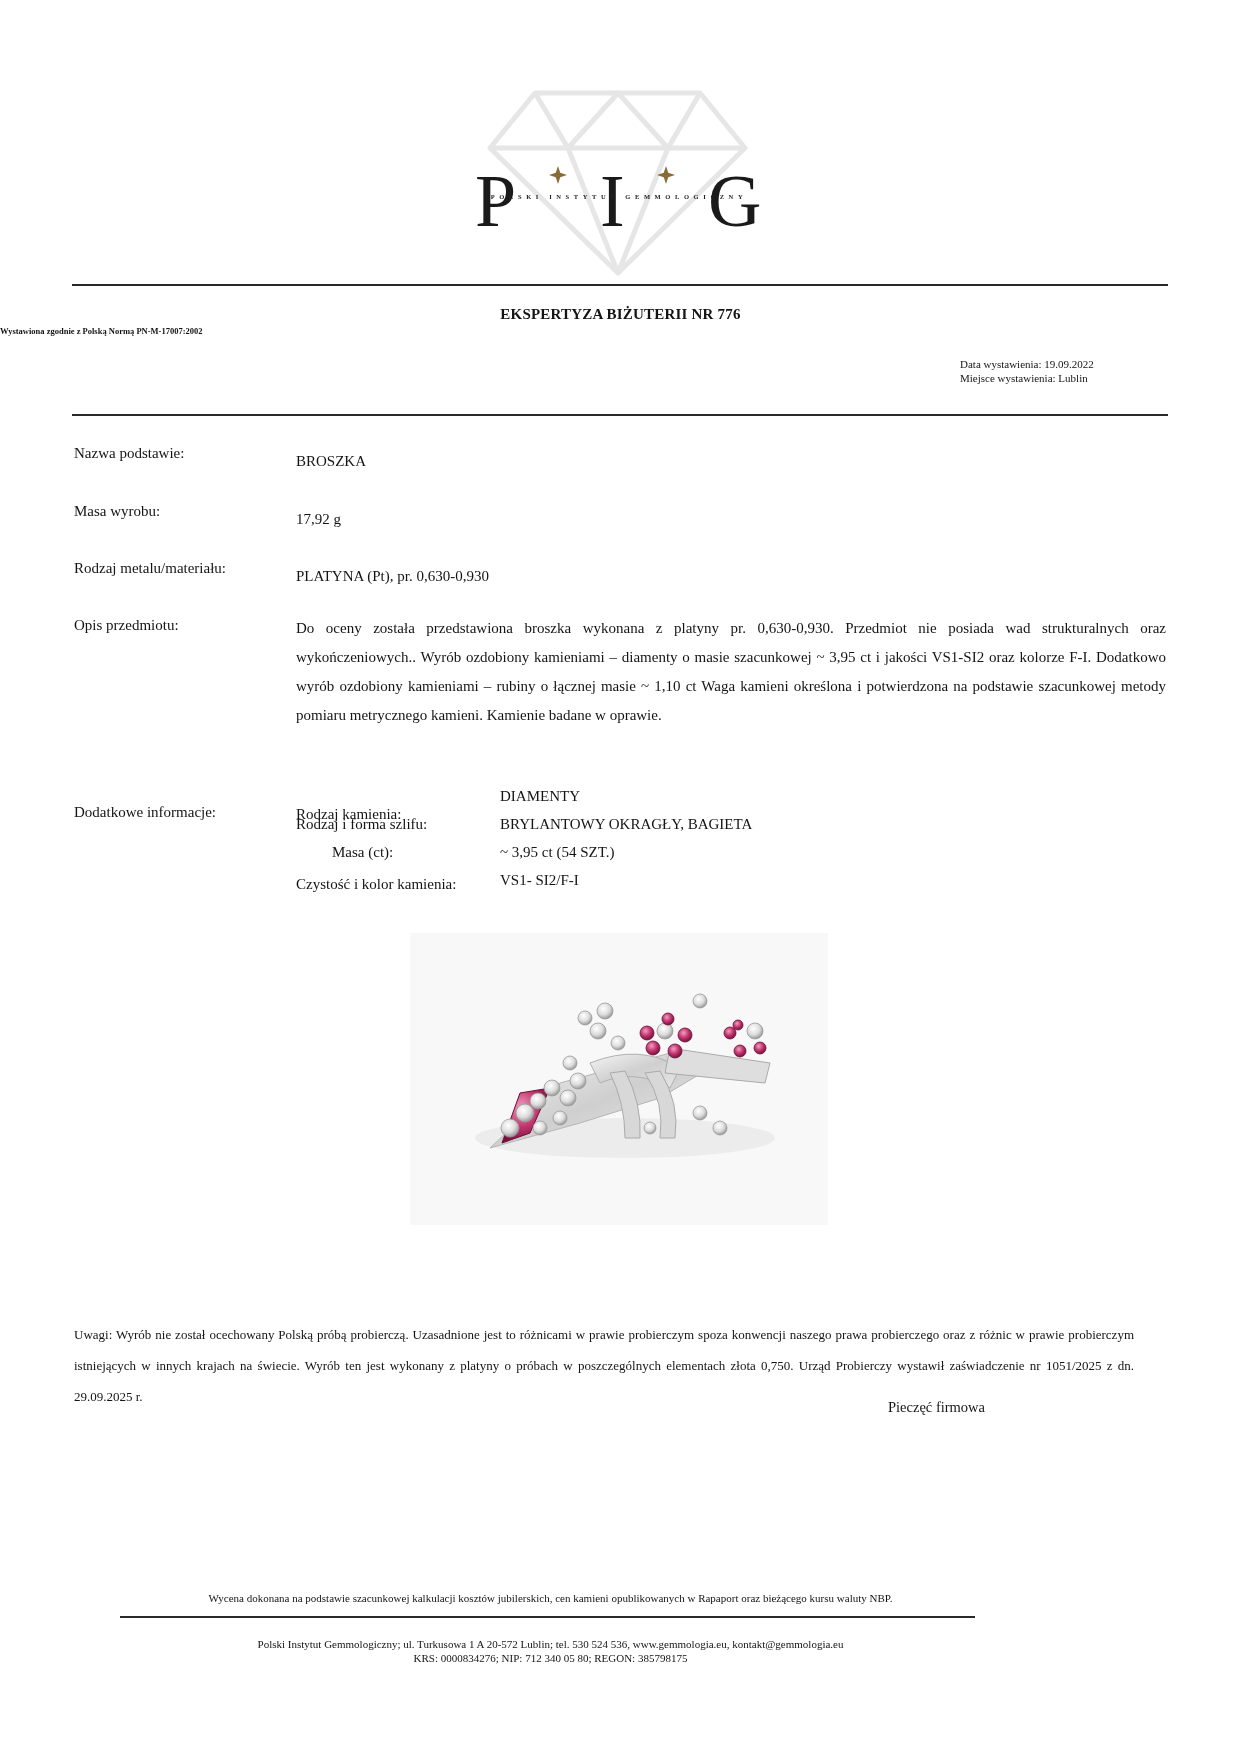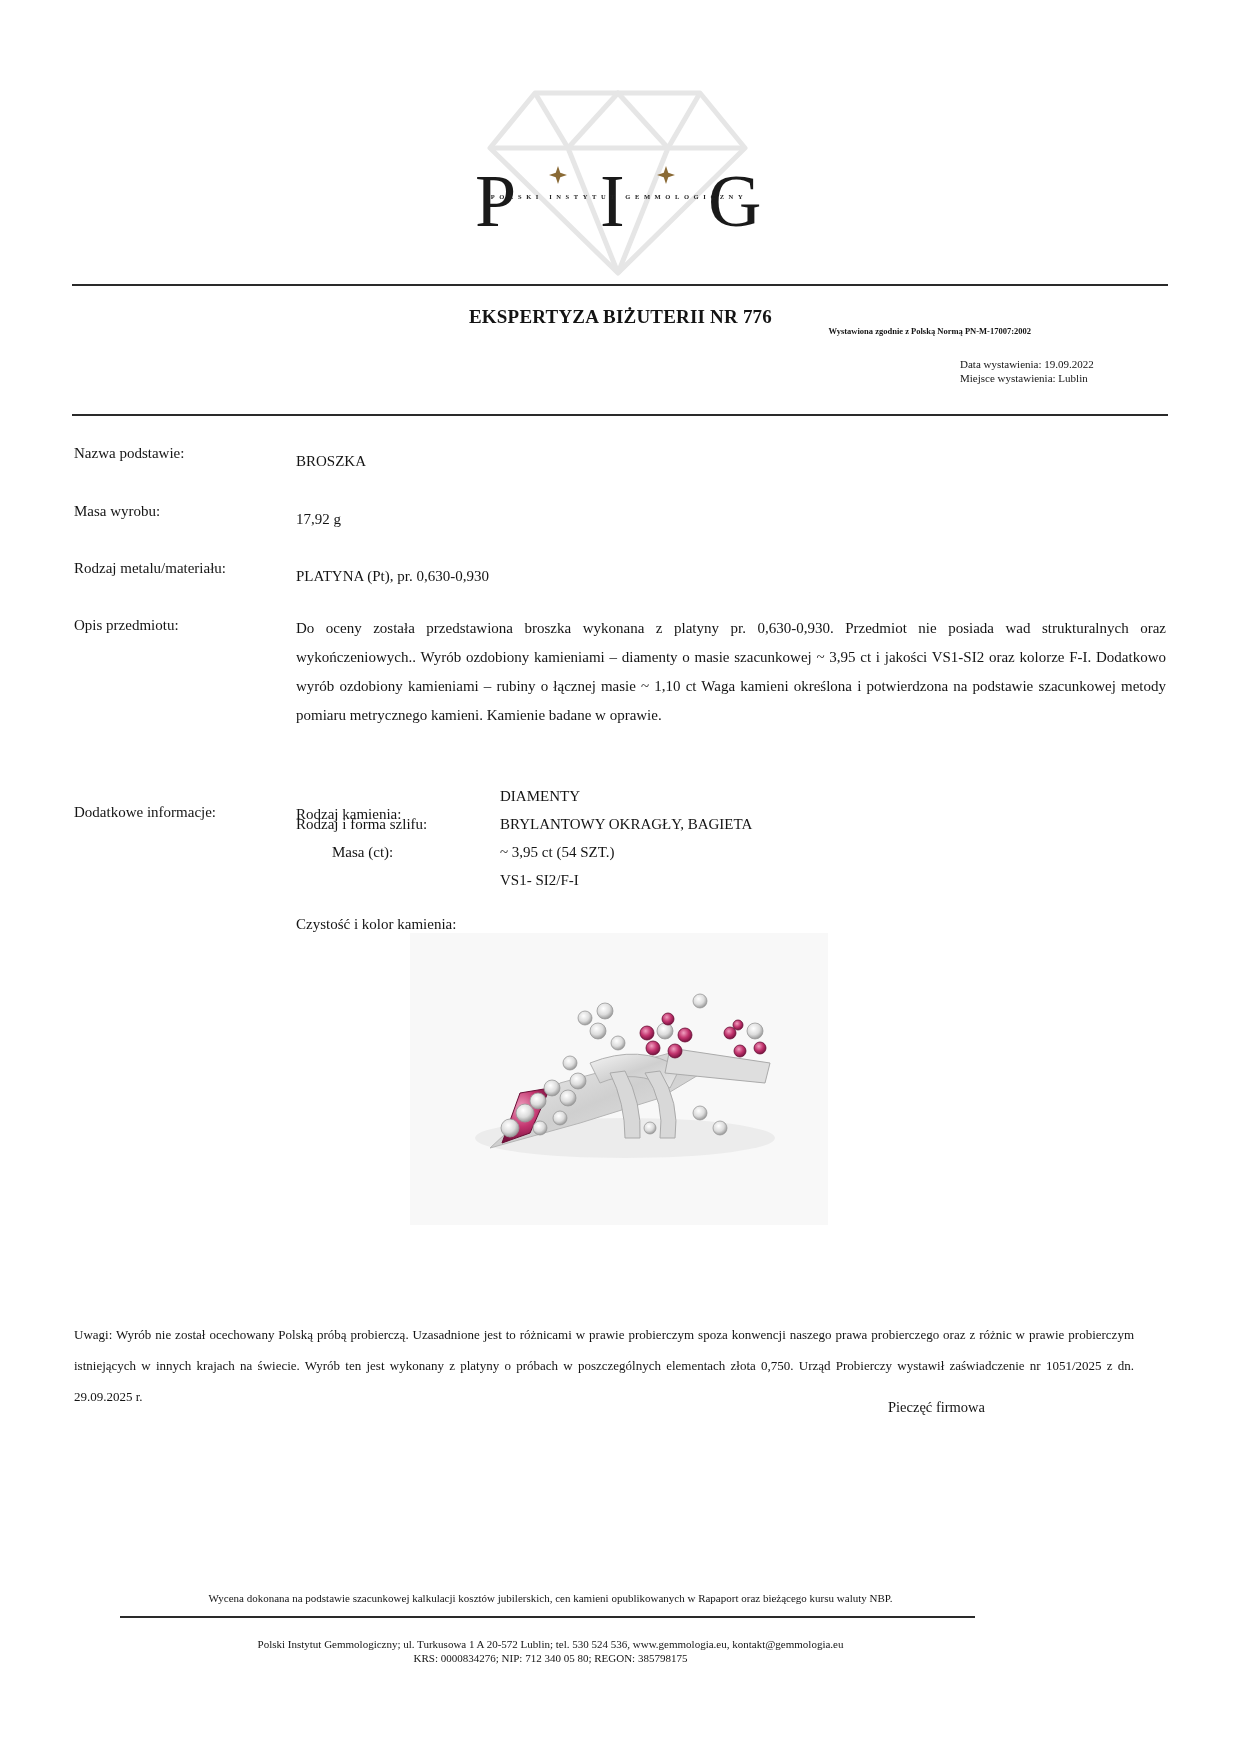--- a/index.html
+++ b/index.html
@@ -11,22 +11,22 @@
   #logo { left:400px; top:70px; width:440px; height:210px; }
   #logo svg { position:absolute; left:0; top:0; }
   .logo-letters { position:absolute; left:0; top:96px; width:440px; height:70px; }
   .logo-letter { position:absolute; top:0; font-size:74px; line-height:70px; color:#1a1a1a; font-family:"Liberation Serif", serif; }
   .logo-star { position:absolute; top:23px; width:18px; height:18px; }
   .logo-sub { position:absolute; left:74px; top:123px; width:290px; text-align:center;
               font-size:6.5px; letter-spacing:4.6px; font-weight:bold; color:#222; white-space:nowrap; }
 
   .hr { position:absolute; height:2px; background:#2a2a2a; }
 
-  #title { left:0; top:306px; width:1241px; text-align:center; font-weight:bold; font-size:19px; letter-spacing:0.2px; }
-  #subtitle { left:0; top:326px; width:1031px; text-align:right; font-weight:bold; font-size:8.5px; }
+  #title { left:0; top:306px; width:1241px; text-align:center; font-weight:bold; font-size:15px; letter-spacing:0.2px; }
+  #subtitle { left:0; top:326px; width:1031px; text-align:left; font-weight:bold; font-size:8.5px; }
 
   #issue { left:960px; top:357px; font-size:11px; line-height:14px; }
 
   .label { position:absolute; left:74px; font-size:15px; }
   .value { position:absolute; left:296px; font-size:15px;margin-top:8px; }
 
   #desc { left:296px; top:614px; width:870px; font-size:15px; line-height:29px; text-align:justify; }
 
   .sub-label { position:absolute; left:296px; font-size:15px; }
   .sub-value { position:absolute; left:492px; font-size:15px;margin-left:8px; }
@@ -95,21 +95,21 @@
 
 <div class="sub-label" style="top:788px;margin-top:18px;">Rodzaj kamienia:</div>
 <div class="sub-value" style="top:788px;">DIAMENTY</div>
 
 <div class="sub-label" style="top:816px;">Rodzaj i forma szlifu:</div>
 <div class="sub-value" style="top:816px;">BRYLANTOWY OKRAGŁY, BAGIETA</div>
 
 <div class="sub-label" style="top:844px;margin-left:36px;">Masa (ct):</div>
 <div class="sub-value" style="top:844px;">~ 3,95 ct  (54 SZT.)</div>
 
-<div class="sub-label" style="top:916px;">Czystość i kolor kamienia:</div>
+<div class="sub-label" style="top:876px;">Czystość i kolor kamienia:</div>
 <div class="sub-value" style="top:872px;">VS1- SI2/F-I</div>
 
 <div id="photo" class="abs">
   <svg width="418" height="292" viewBox="0 0 418 292">
     <defs>
       <radialGradient id="dia" cx="40%" cy="35%" r="65%">
         <stop offset="0%" stop-color="#ffffff"></stop>
         <stop offset="60%" stop-color="#dcdcdc"></stop>
         <stop offset="100%" stop-color="#9a9a9a"></stop>
       </radialGradient>

